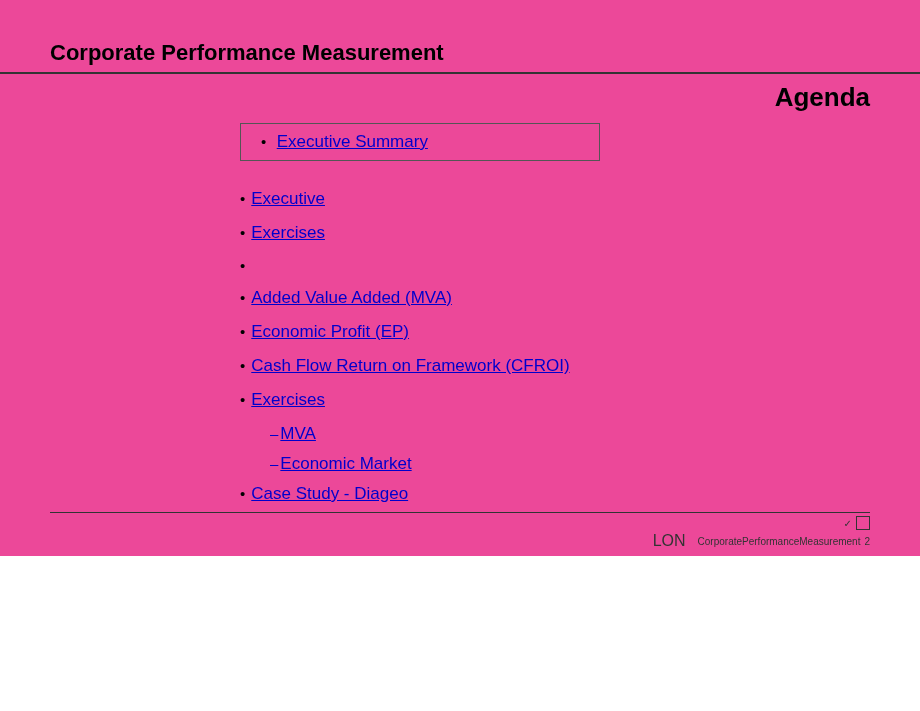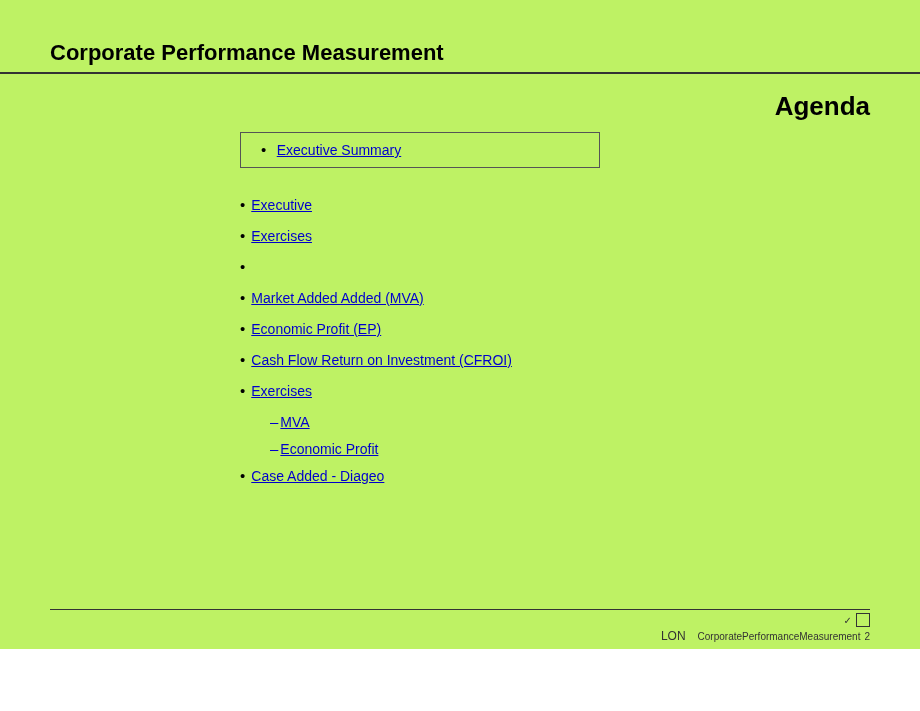--- a/index.html
+++ b/index.html
@@ -12,22 +12,22 @@
       width: 920px;
       height: 711px;
       background: #ffffff;
       font-family: Arial, sans-serif;
       position: relative;
       overflow: hidden;
     }
 
     .page-container {
       width: 920px;
-      height: 649px;
-      background: #bef264;
+      height: 556px;
+      background: #ec4899;
       position: relative;
     }
 
     
     .header {
       padding: 40px 50px 0 50px;
       border-bottom: 2px solid #333;
       padding-bottom: 6px;
       display: flex;
       align-items: flex-end;
@@ -37,21 +37,21 @@
     .main-title {
       font-size: 22px;
       font-weight: bold;
       color: #000000;
       font-family: Arial, sans-serif;
     }
 
     
     .agenda-label {
       text-align: right;
-      padding: 17px 50px 0 0;
+      padding: 8px 50px 0 0;
       font-size: 26px;
       font-weight: bold;
       color: #000000;
       font-family: Arial, sans-serif;
     }
 
     
     .content-area {
       padding: 0 50px 0 240px;
       margin-top: 10px;
@@ -76,21 +76,21 @@
     .bullet {
       color: #000;
       font-size: 15px;
       margin-right: 6px;
       flex-shrink: 0;
     }
 
     .agenda-link {
       color: #0000cc;
       text-decoration: underline;
-      font-size: 14px;
+      font-size: 17px;
       font-family: Arial, sans-serif;
       cursor: pointer;
     }
 
     .sub-item {
       display: flex;
       align-items: baseline;
       margin-bottom: 10px;
       padding-left: 30px;
     }
@@ -131,21 +131,21 @@
 
     .footer-meta {
       display: flex;
       justify-content: flex-end;
       align-items: center;
       padding: 2px 50px 6px 50px;
       gap: 4px;
     }
 
     .footer-location {
-      font-size: 12px;
+      font-size: 16px;
       color: #333;
     }
 
     .footer-filename {
       font-size: 10px;
       color: #333;
       margin-left: 8px;
     }
 
     .footer-page {
@@ -182,51 +182,51 @@
       <span class="bullet">•</span>
       <a class="agenda-link" href="#">Exercises</a>
     </div>
 
     <div class="agenda-item">
       <span class="bullet">•</span>
     </div>
 
     <div class="agenda-item">
       <span class="bullet">•</span>
-      <a class="agenda-link" href="#">Market Added Added (MVA)</a>
+      <a class="agenda-link" href="#">Added Value Added (MVA)</a>
     </div>
 
     <div class="agenda-item">
       <span class="bullet">•</span>
       <a class="agenda-link" href="#">Economic Profit (EP)</a>
     </div>
 
     <div class="agenda-item">
       <span class="bullet">•</span>
-      <a class="agenda-link" href="#">Cash Flow Return on Investment (CFROI)</a>
+      <a class="agenda-link" href="#">Cash Flow Return on Framework (CFROI)</a>
     </div>
 
     <div class="agenda-item">
       <span class="bullet">•</span>
       <a class="agenda-link" href="#">Exercises</a>
     </div>
 
     <div class="sub-item">
       <span class="sub-dash">–</span>
       <a class="agenda-link" href="#">MVA</a>
     </div>
 
     <div class="sub-item">
       <span class="sub-dash">–</span>
-      <a class="agenda-link" href="#">Economic Profit</a>
-    </div>
-
-    <div class="agenda-item">
-      <span class="bullet">•</span>
-      <a class="agenda-link" href="#">Case Added - Diageo</a>
+      <a class="agenda-link" href="#">Economic Market</a>
+    </div>
+
+    <div class="agenda-item">
+      <span class="bullet">•</span>
+      <a class="agenda-link" href="#">Case Study - Diageo</a>
     </div>
 
   </div>
 
   <div class="footer">
     <div class="footer-line"></div>
     <div style="display:flex; justify-content:flex-end; align-items:center; padding: 3px 50px 0 50px;">
       <span class="footer-checkmark">✓</span>
       <span class="footer-box"></span>
     </div>

